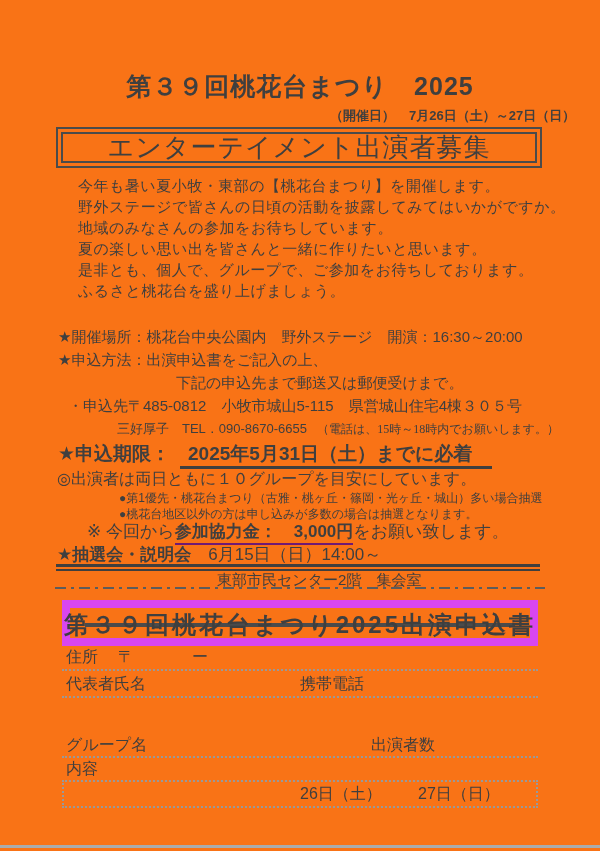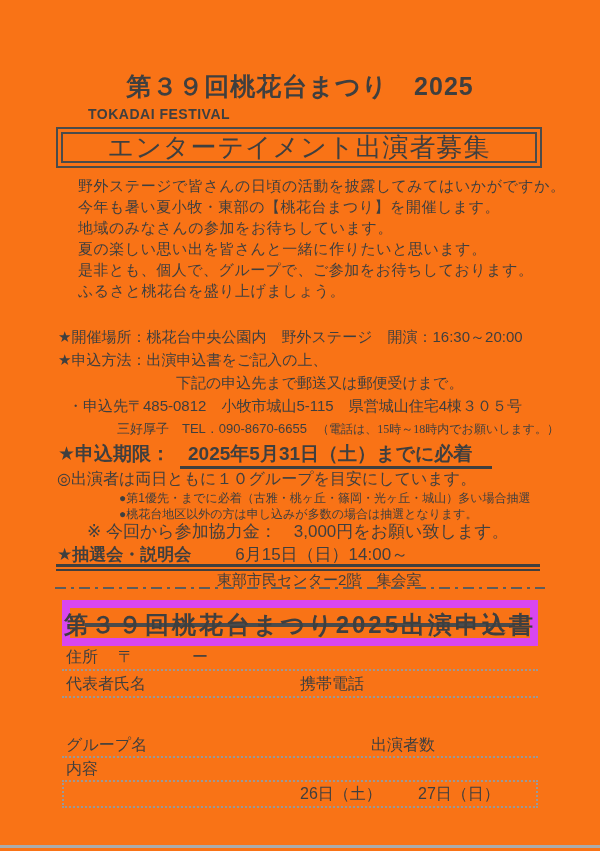--- a/index.html
+++ b/index.html
@@ -32,24 +32,24 @@
   .contact .note{font-size:12px;margin-left:10px;font-family:Liberation Serif, serif;}
 
   .deadline{top:441px;left:58px;font-size:19px;font-weight:600;}
   .deadline .value{margin-left:10px;border-bottom:3px solid #3f3f3f;padding:0 20px 2px 8px;}
 
   .guideline{top:469px;left:57px;font-size:16px;}
   .note1{top:490px;left:119px;font-size:12px;}
   .note2{top:506px;left:119px;font-size:12px;}
 
   .fee{top:520px;left:87px;font-size:17px;font-weight:500;}
-  .fee .highlight{border-bottom:2px solid #f97316;padding-bottom:9px;}
+  .fee .highlight{border-bottom:2px solid #701a75;padding-bottom:2px;font-weight:bold;}
 
   .lottery{top:543px;left:57px;font-size:17px;font-weight:600;}
-  .lottery .datetime{margin-left:44px;font-weight:500;}
+  .lottery .datetime{margin-left:17px;font-weight:500;}
   .double-rule{top:564px;left:56px;width:484px;height:2px;border-top:3px solid #3f3f3f;border-bottom:2px solid #3f3f3f;}
   .place{top:571px;left:217px;font-size:15px;}
 
   .cutline{top:587px;left:55px;width:490px;height:2px;
     background:repeating-linear-gradient(90deg,#5c5c5c 0 11px,transparent 11px 16px,#5c5c5c 16px 19px,transparent 19px 24px);}
 
   .formbox-outer{top:600px;left:62px;width:476px;height:45px;border:8px solid #d946ef;box-sizing:border-box;padding:15px;}
   .formbox-inner{border:2px solid #4b4b4b;height:100%;box-sizing:border-box;display:flex;align-items:center;justify-content:center;font-size:24px;font-weight:600;letter-spacing:3px;}
 
   .form{top:645px;left:62px;width:476px;font-size:16px;}
@@ -63,51 +63,53 @@
 
   .bottom-line{top:845px;left:0;width:600px;height:3px;background:#ababab;}
 </style>
 </head>
 <body>
 
 <div class="page">
 
   <div class="abs title">第３９回桃花台まつり　2025</div>
 
-  <div class="abs subtitle">TOKADAI FESTIVAL</div>
 
+  <div class="abs dateline">
+    <span>（開催日）</span><span class="dates">7月26日（土）～27日（日）</span>
+  </div>
 
   <div class="abs banner-outer">
     <div class="banner-inner">エンターテイメント出演者募集</div>
   </div>
 
   <div class="abs intro">
+    <div>今年も暑い夏小牧・東部の【桃花台まつり】を開催します。</div>
     <div>野外ステージで皆さんの日頃の活動を披露してみてはいかがですか。</div>
-    <div>今年も暑い夏小牧・東部の【桃花台まつり】を開催します。</div>
     <div>地域のみなさんの参加をお待ちしています。</div>
     <div>夏の楽しい思い出を皆さんと一緒に作りたいと思います。</div>
     <div>是非とも、個人で、グループで、ご参加をお待ちしております。</div>
     <div>ふるさと桃花台を盛り上げましょう。</div>
   </div>
 
   <div class="abs venue">★開催場所：桃花台中央公園内　野外ステージ　開演：16:30～20:00</div>
   <div class="abs apply1">★申込方法：出演申込書をご記入の上、</div>
   <div class="abs apply2">下記の申込先まで郵送又は郵便受けまで。</div>
   <div class="abs address">・申込先〒485-0812　小牧市城山5-115　県営城山住宅4棟３０５号</div>
 
   <div class="abs contact">
     <span>三好厚子　TEL．090-8670-6655</span><span class="note">（電話は、15時～18時内でお願いします。）</span>
   </div>
 
   <div class="abs deadline">
     <span>★申込期限：</span><span class="value">2025年5月31日（土）までに必着</span>
   </div>
 
   <div class="abs guideline">◎出演者は両日ともに１０グループを目安にしています。</div>
-  <div class="abs note1">●第1優先・までに必着（古雅・桃ヶ丘・篠岡・光ヶ丘・城山）多い場合抽選</div>
+  <div class="abs note1">●第1優先・桃花台まつり（古雅・桃ヶ丘・篠岡・光ヶ丘・城山）多い場合抽選</div>
   <div class="abs note2">●桃花台地区以外の方は申し込みが多数の場合は抽選となります。</div>
 
   <div class="abs fee">
     <span>※ 今回から</span><span class="highlight">参加協力金：　3,000円</span><span>をお願い致します。</span>
   </div>
 
   <div class="abs lottery">
     <span>★抽選会・説明会</span><span class="datetime">6月15日（日）14:00～</span>
   </div>
   <div class="abs double-rule"></div>

